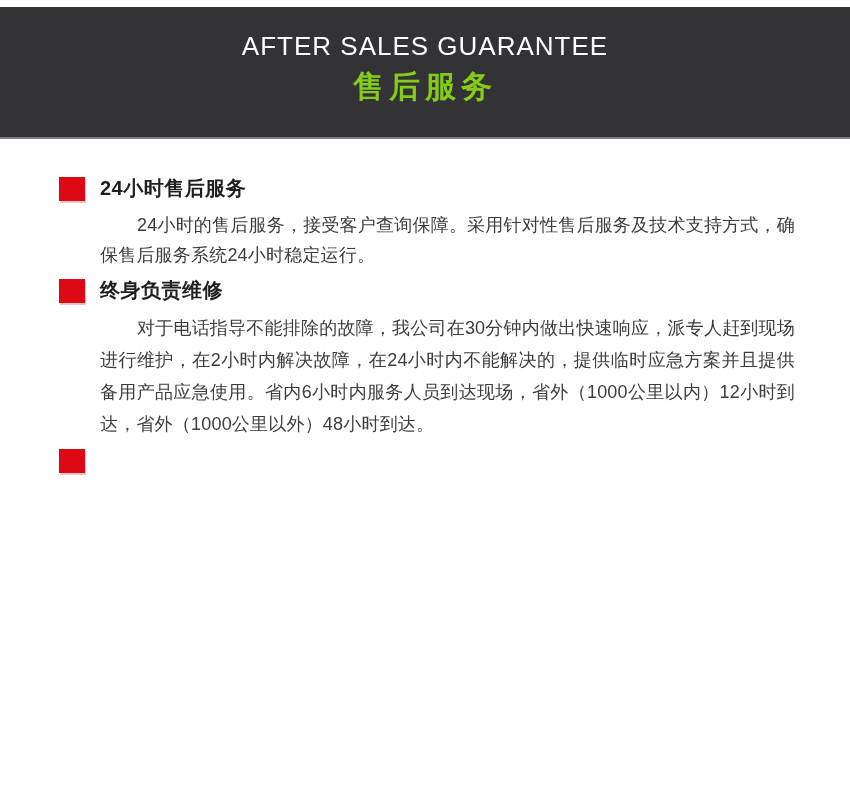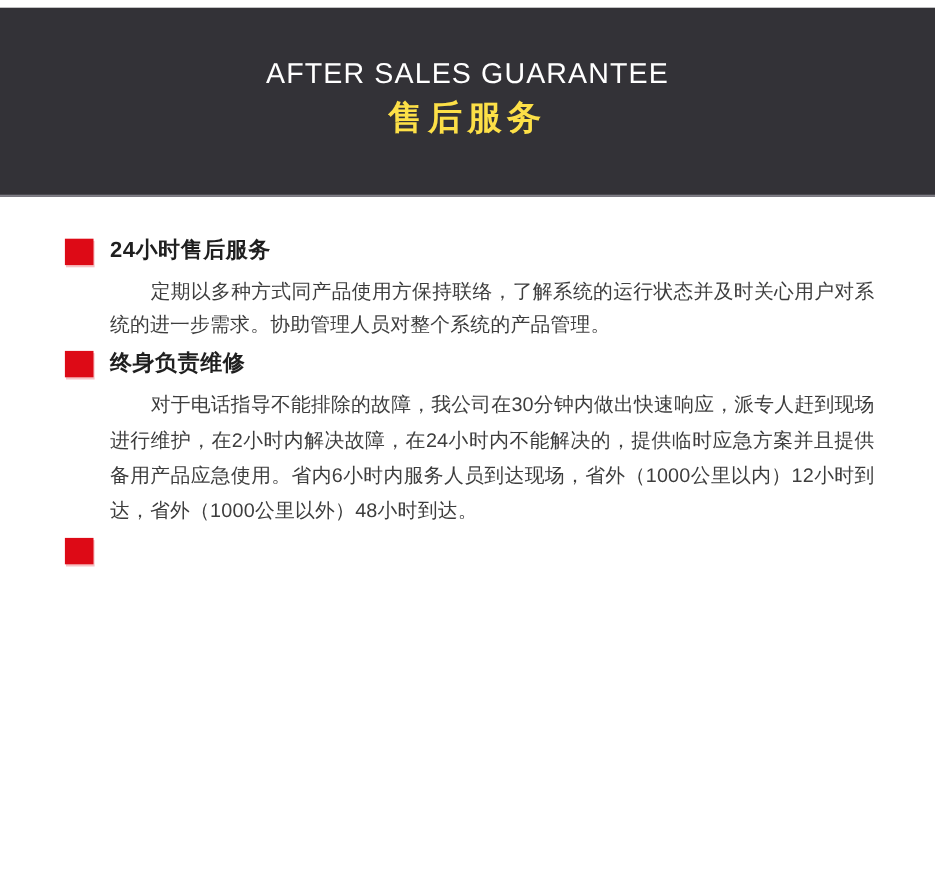--- a/index.html
+++ b/index.html
@@ -10,38 +10,38 @@
     font-family: "Liberation Sans", "DejaVu Sans", sans-serif;
   }
   .page {
     width: 850px;
     min-height: 805px;
     background: #ffffff;
     padding-top: 7px;
   }
   
   .hero {
-    height: 172px;
+    height: 132px;
     background: #333237;
     border-bottom: 2px solid #7f7d85;
     display: flex;
     flex-direction: column;
     align-items: center;
     justify-content: center;
     padding-bottom: 8px;
   }
   .hero-en {
     color: #ffffff;
     font-size: 26px;
     letter-spacing: 1px;
     line-height: 1.1;
     font-weight: 400;
   }
   .hero-cn {
-    color: #fde047;
+    color: #84cc16;
     font-size: 31px;
     font-weight: 700;
     letter-spacing: 5px;
     margin-top: 9px;
     line-height: 1.1;
   }
   
   .content {
     padding: 37px 55px 33px 59px;
   }
@@ -89,24 +89,24 @@
     <div class="hero-cn">售后服务</div>
   </header>
 
   <main class="content">
 
     <section class="section">
       <div class="sec-head">
         <span class="bullet"></span>
         <h2 class="sec-title">24小时售后服务</h2>
       </div>
+      <p class="para">24小时的售后服务，接受客户查询保障。采用针对性售后服务及技术支持方式，确保售后服务系统24小时稳定运行。</p>
     </section>
 
     <section class="section">
-      <p class="para">定期以多种方式同产品使用方保持联络，了解系统的运行状态并及时关心用户对系统的进一步需求。协助管理人员对整个系统的产品管理。</p>
     </section>
 
     <section class="section lh-wide">
       <div class="sec-head">
         <span class="bullet"></span>
         <h2 class="sec-title">终身负责维修</h2>
       </div>
       <p class="para">对于电话指导不能排除的故障，我公司在30分钟内做出快速响应，派专人赶到现场进行维护，在2小时内解决故障，在24小时内不能解决的，提供临时应急方案并且提供备用产品应急使用。省内6小时内服务人员到达现场，省外（1000公里以内）12小时到达，省外（1000公里以外）48小时到达。</p>
     </section>
 

